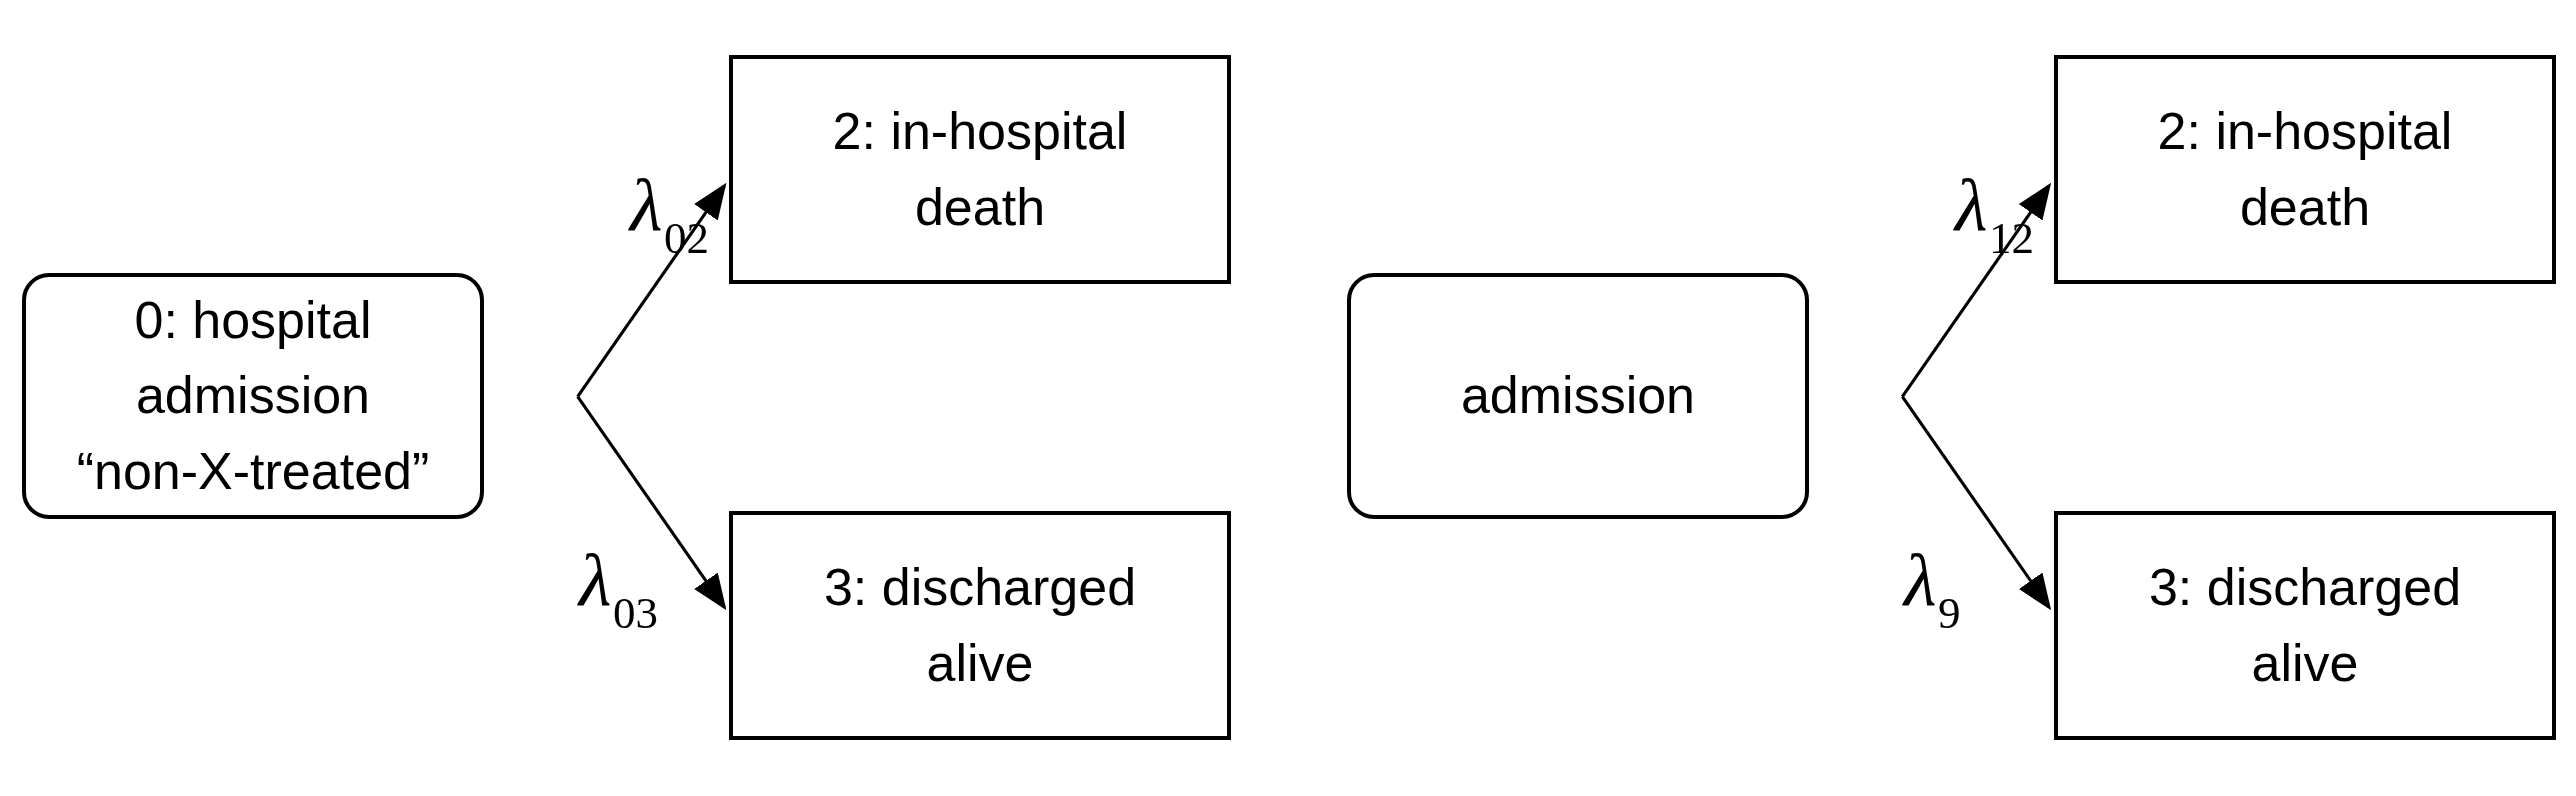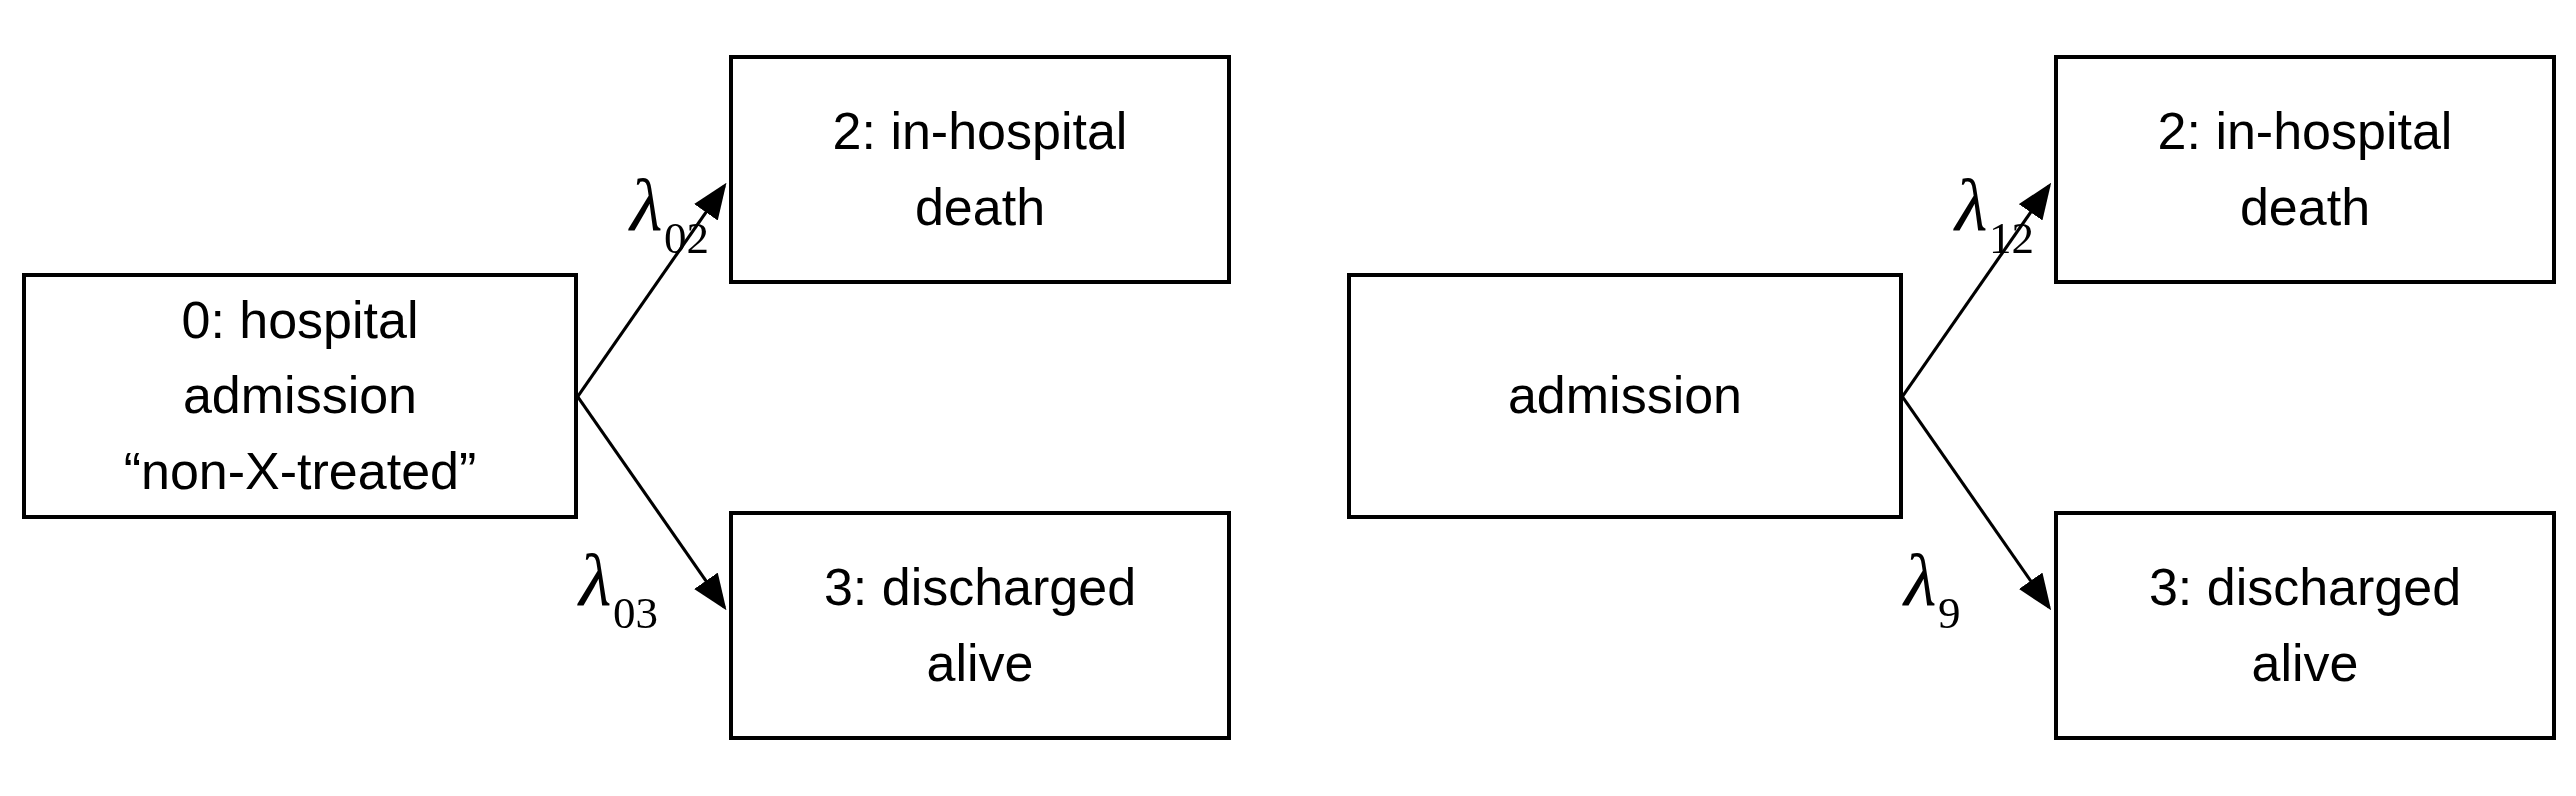--- a/index.html
+++ b/index.html
@@ -33,21 +33,21 @@
     flex-direction: column;
     align-items: center;
     justify-content: center;
     text-align: center;
     font-size: 52px;
     line-height: 1.45;
     color: #000000;
   }
   .state-box .line { white-space: nowrap; }
 
-  .src-box   { left: 22px;  top: 273px; width: 556px; height: 246px; }
+  .src-box   { left: 22px;  top: 273px; width: 462px; height: 246px; border-radius: 27px; }
   .death-box { left: 729px; top: 55px;  width: 502px; height: 229px; }
   .disch-box { left: 729px; top: 511px; width: 502px; height: 229px; align-items: center; }
 
   .rate-label {
     position: absolute;
     color: #000000;
     font-family: "Liberation Serif", serif;
     white-space: nowrap;
   }
   .rate-label .lam {

